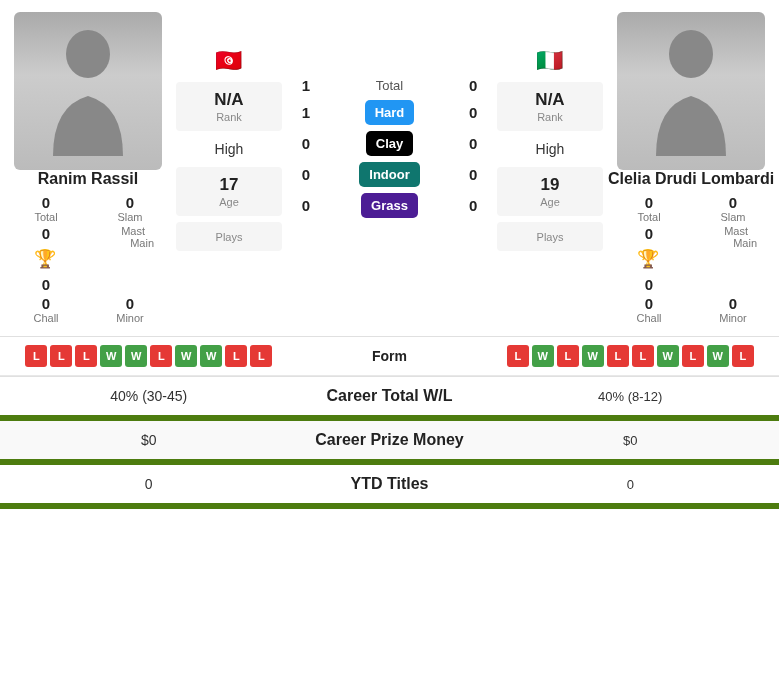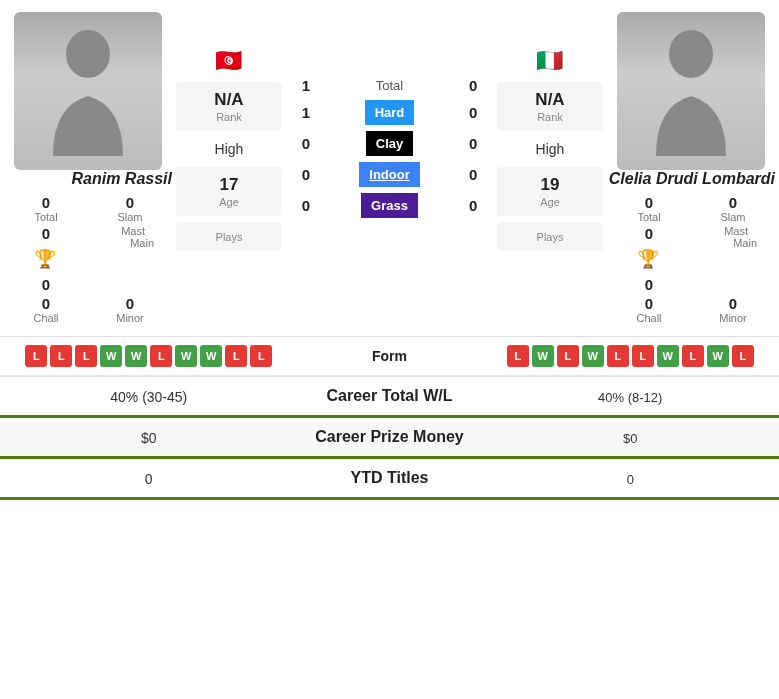--- a/index.html
+++ b/index.html
@@ -9,31 +9,31 @@
 
     .trophy-icon {
       color: #d4a017;
       font-size: 18px;
     }
 
     .surface-btn {
       flex: 1;
       padding: 5px 10px;
       border: none;
-      border-radius: 0;
+      border-radius: 5px;
       color: #fff;
       font-size: 13px;
       font-weight: bold;
       text-align: center;
       cursor: pointer;
     }
 
     .surface-btn.hard { background: #2196F3; }
     .surface-btn.clay { background: #000000; text-align: center; }
-    .surface-btn.indoor { background: #3b82f6; text-decoration: underline; }
+    .surface-btn.indoor { background: #0f766e; }
     .surface-btn.grass { background: #4c1d95; }
 
     .flag {
       font-size: 22px;
     }
 
     
     .full-top {
       display: flex;
       flex-direction: row;
@@ -179,22 +179,22 @@
     }
 
     
     .bottom-table {
       width: 100%;
       border-top: 1px solid #e0e0e0;
     }
 
     .btrow {
       display: flex;
-      align-items: flex-end;
-      border-bottom: 3px solid #4d7c0f;
+      align-items: center;
+      border-bottom: 6px solid #4d7c0f;
       padding: 10px 8px;
     }
 
     .btrow:nth-child(even) { background: #f9f9f9; }
 
     .bt-left {
       flex: 1;
       text-align: center;
       font-size: 14px;
       color: #333;
@@ -253,23 +253,22 @@
     }
 
     .badge.L { background: #e53935; }
     .badge.W { background: #43a047; }
 
     
     .player-top-name {
       font-size: 16px;
       font-weight: bold;
       color: #222;
-      text-align: right;
+      text-align: center;
       margin-bottom: 4px;
-      font-style: italic;
     }
 
     
     .high-label {
       font-size: 14px;
       font-weight: 500;
       color: #333;
       text-align: center;
       padding: 4px 0;
     }

